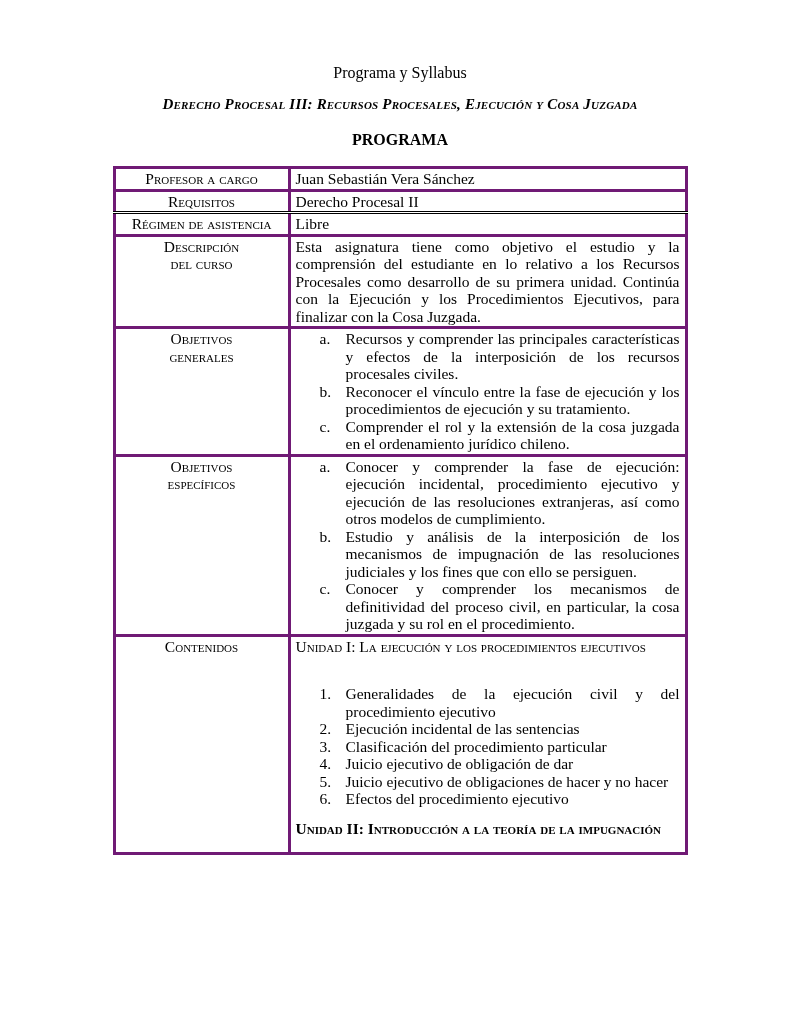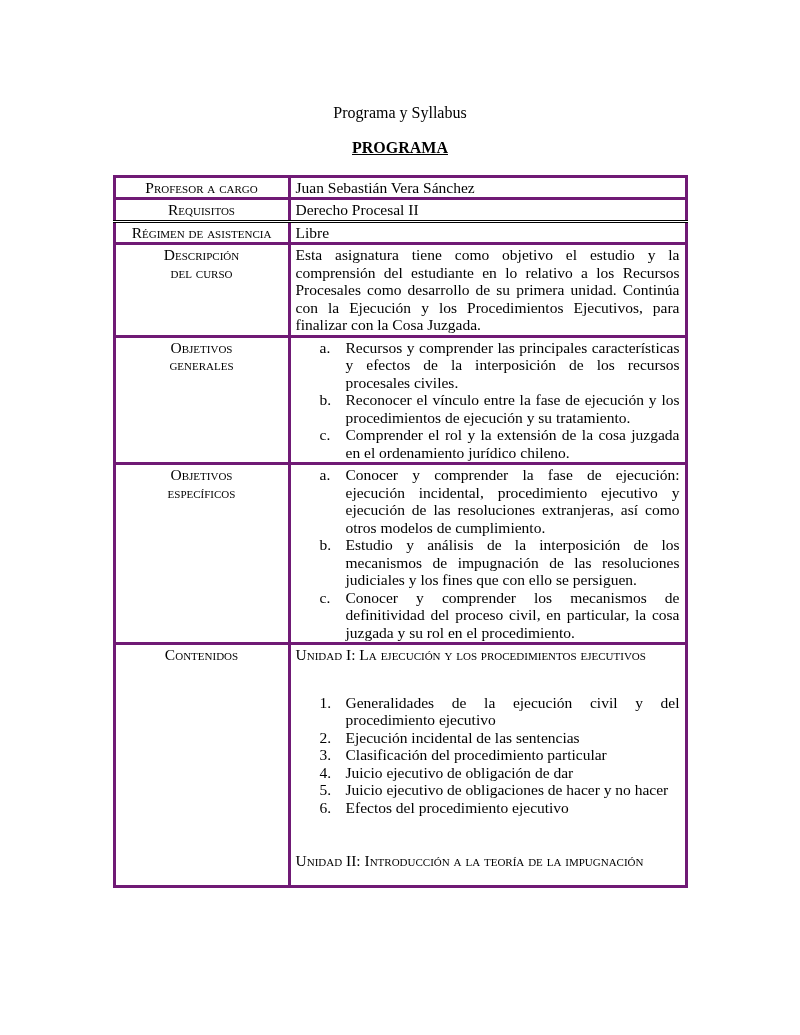--- a/index.html
+++ b/index.html
@@ -9,21 +9,21 @@
     width: 800px;
     height: 1035px;
     font-family: "Liberation Serif", serif;
     color: #000000;
     -webkit-font-smoothing: antialiased;
   }
   .page {
     box-sizing: border-box;
     width: 800px;
     height: 1035px;
-    padding-top: 104px;
+    padding-top: 64px;
     overflow: hidden;
   }
   .doc-title {
     text-align: center;
     font-size: 16px;
     line-height: 1.15;
   }
   .doc-subtitle {
     text-align: center;
     font-size: 15px;
@@ -33,21 +33,20 @@
     letter-spacing: 0.2px;
     margin-top: 14px;
     line-height: 1.15;
   }
   .program-heading {
     text-align: center;
     font-size: 16px;
     font-weight: bold;
     margin-top: 17px;
     line-height: 1.15;
-    text-decoration: underline;
   }
   table.program {
     border-collapse: collapse;
     margin: 17px auto 0 auto;
     width: 575px;
     table-layout: fixed;
   }
   table.program td {
     border: 3px solid #701a75;
     font-size: 15.5px;
@@ -78,28 +77,29 @@
     width: 26px;
   }
   .li .itext {
     flex: 1;
     text-align: justify;
   }
   .unit-heading {
     font-variant: small-caps;
   }
   .unit-heading.first { margin-bottom: 30px; }
-  .unit-heading.second { margin-top: 36px; margin-bottom: 14px; }
+  .unit-heading.second { margin-top: 12px; margin-bottom: 14px; font-weight: bold; }
 </style>
 </head>
 <body>
 
 <div class="page">
 
   <div class="doc-title">Programa y Syllabus</div>
+  <div class="doc-subtitle">Derecho Procesal III: Recursos Procesales, Ejecución y Cosa Juzgada</div>
   <div class="program-heading">PROGRAMA</div>
 
   <table class="program">
     <tbody>
         <tr>
       <td class="label-cell">Profesor a cargo</td>
       <td>Juan Sebastián Vera Sánchez</td>
     </tr>
 
 

